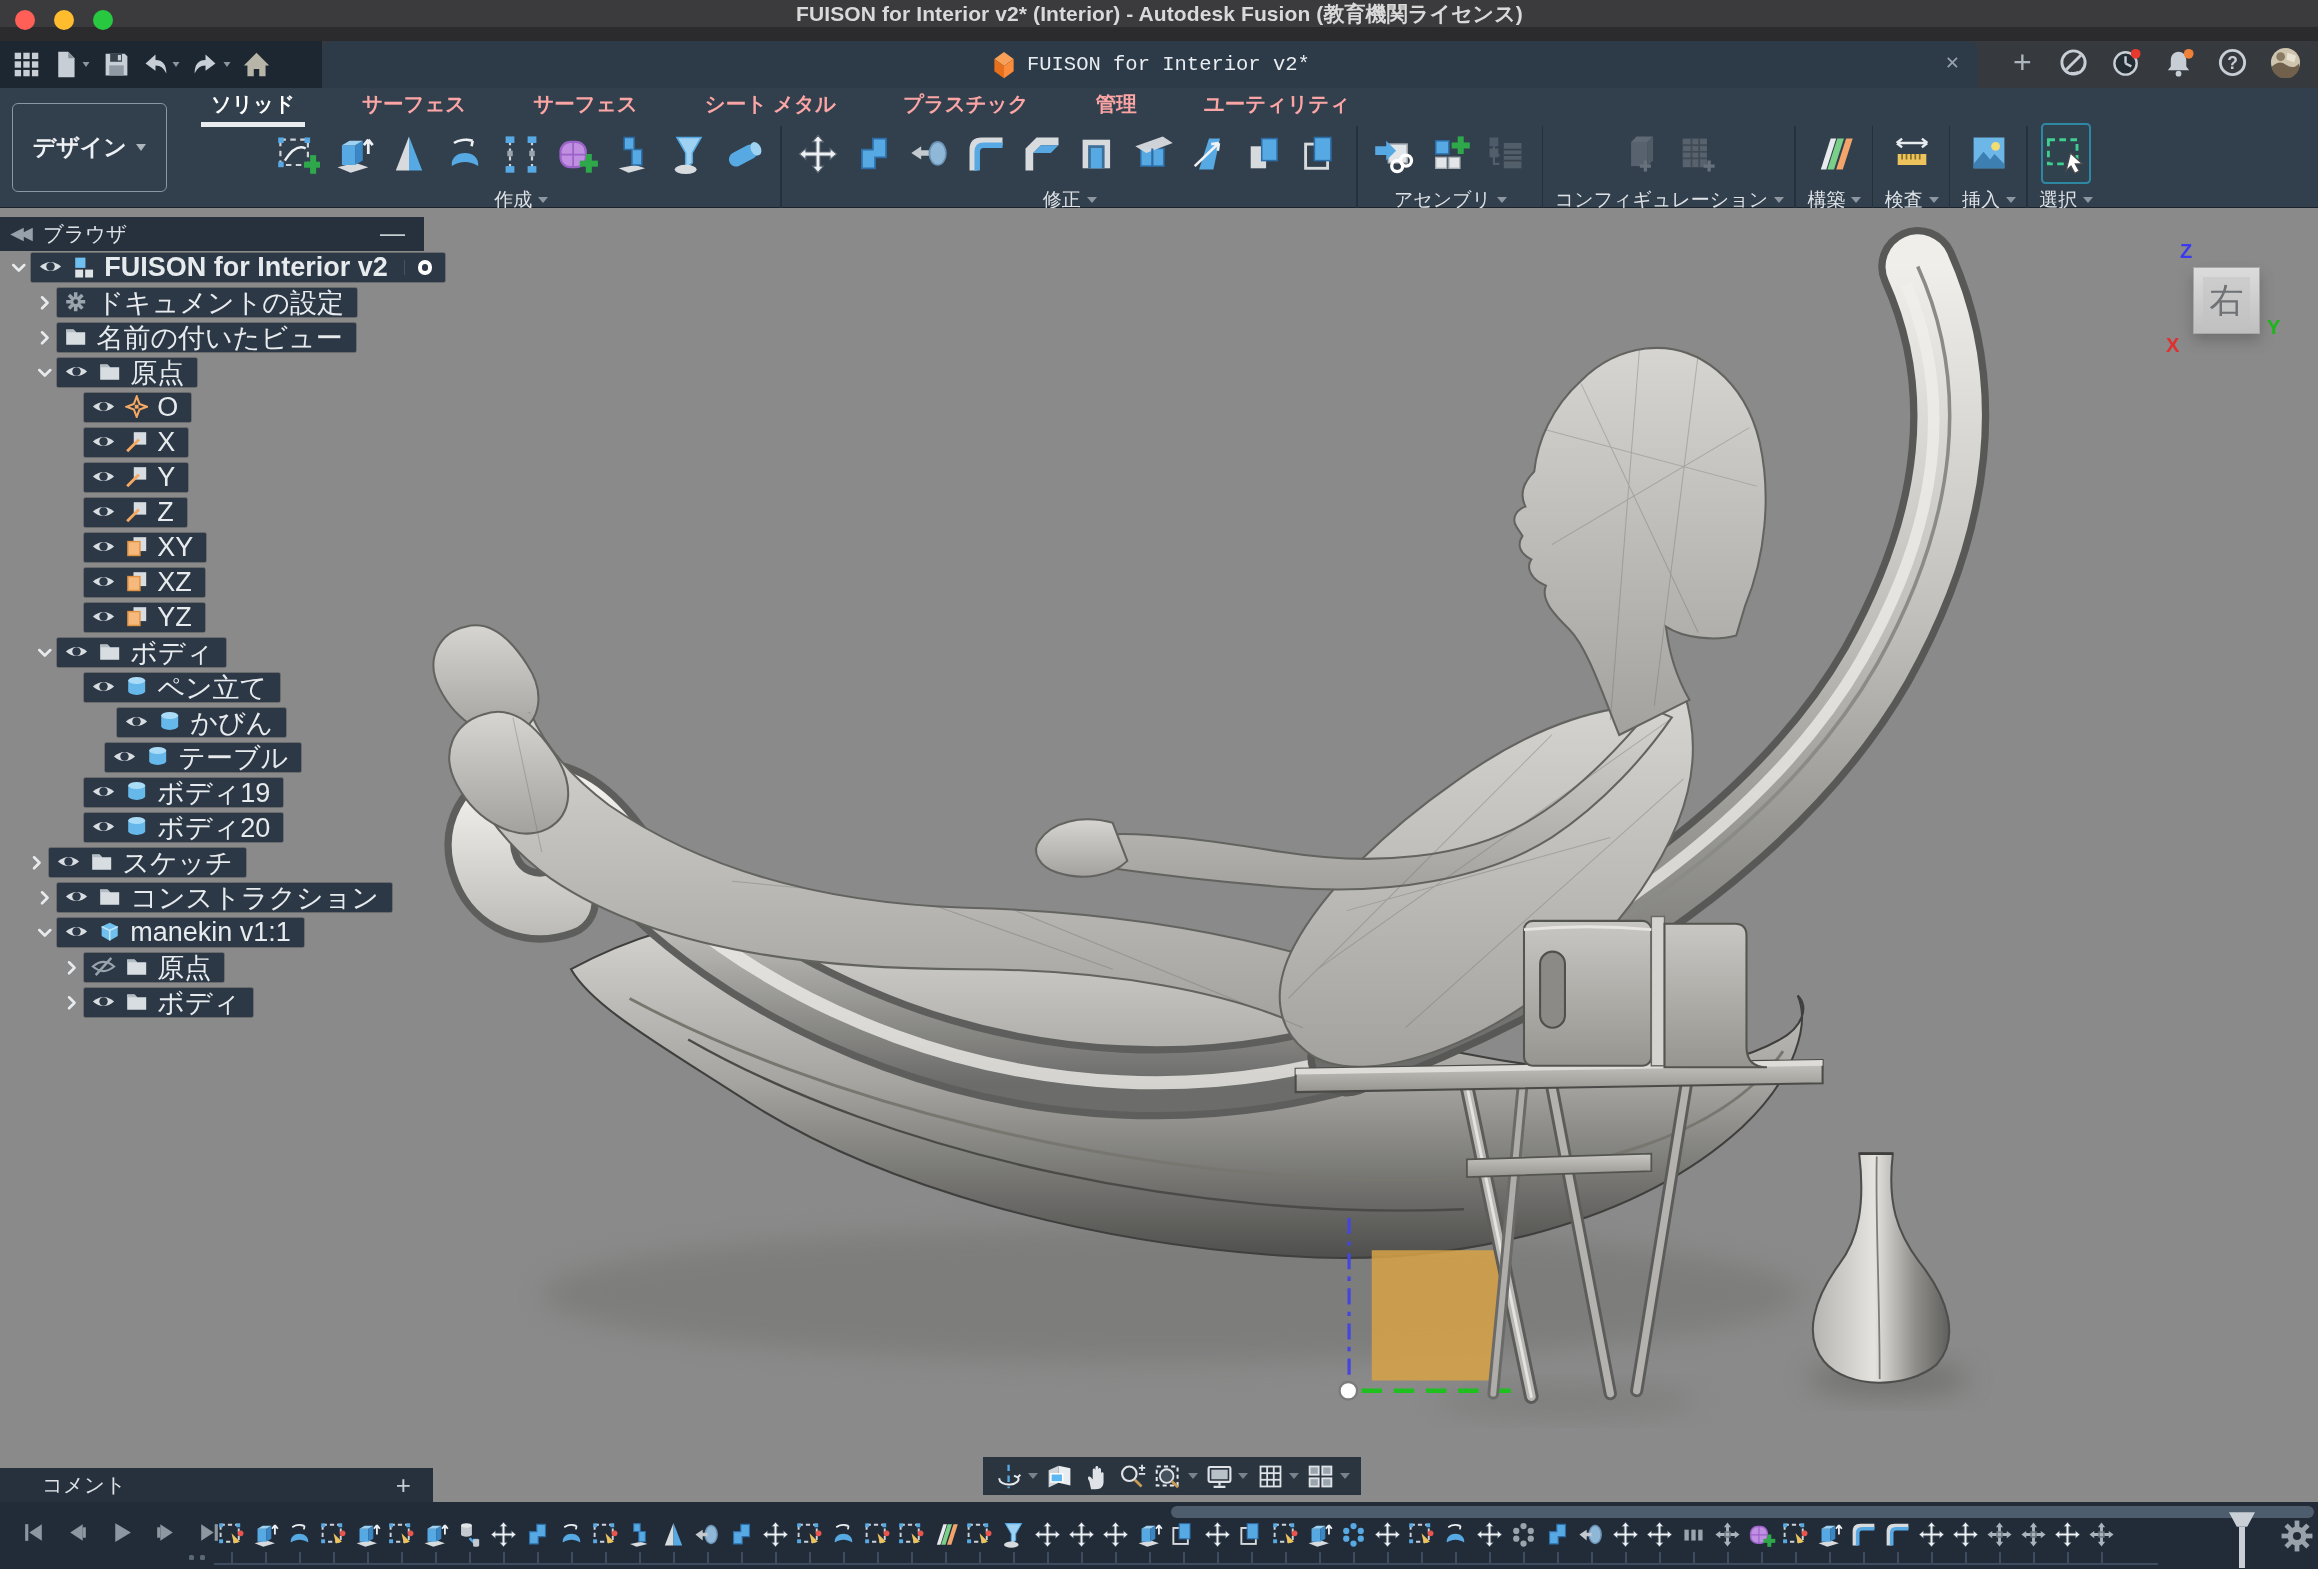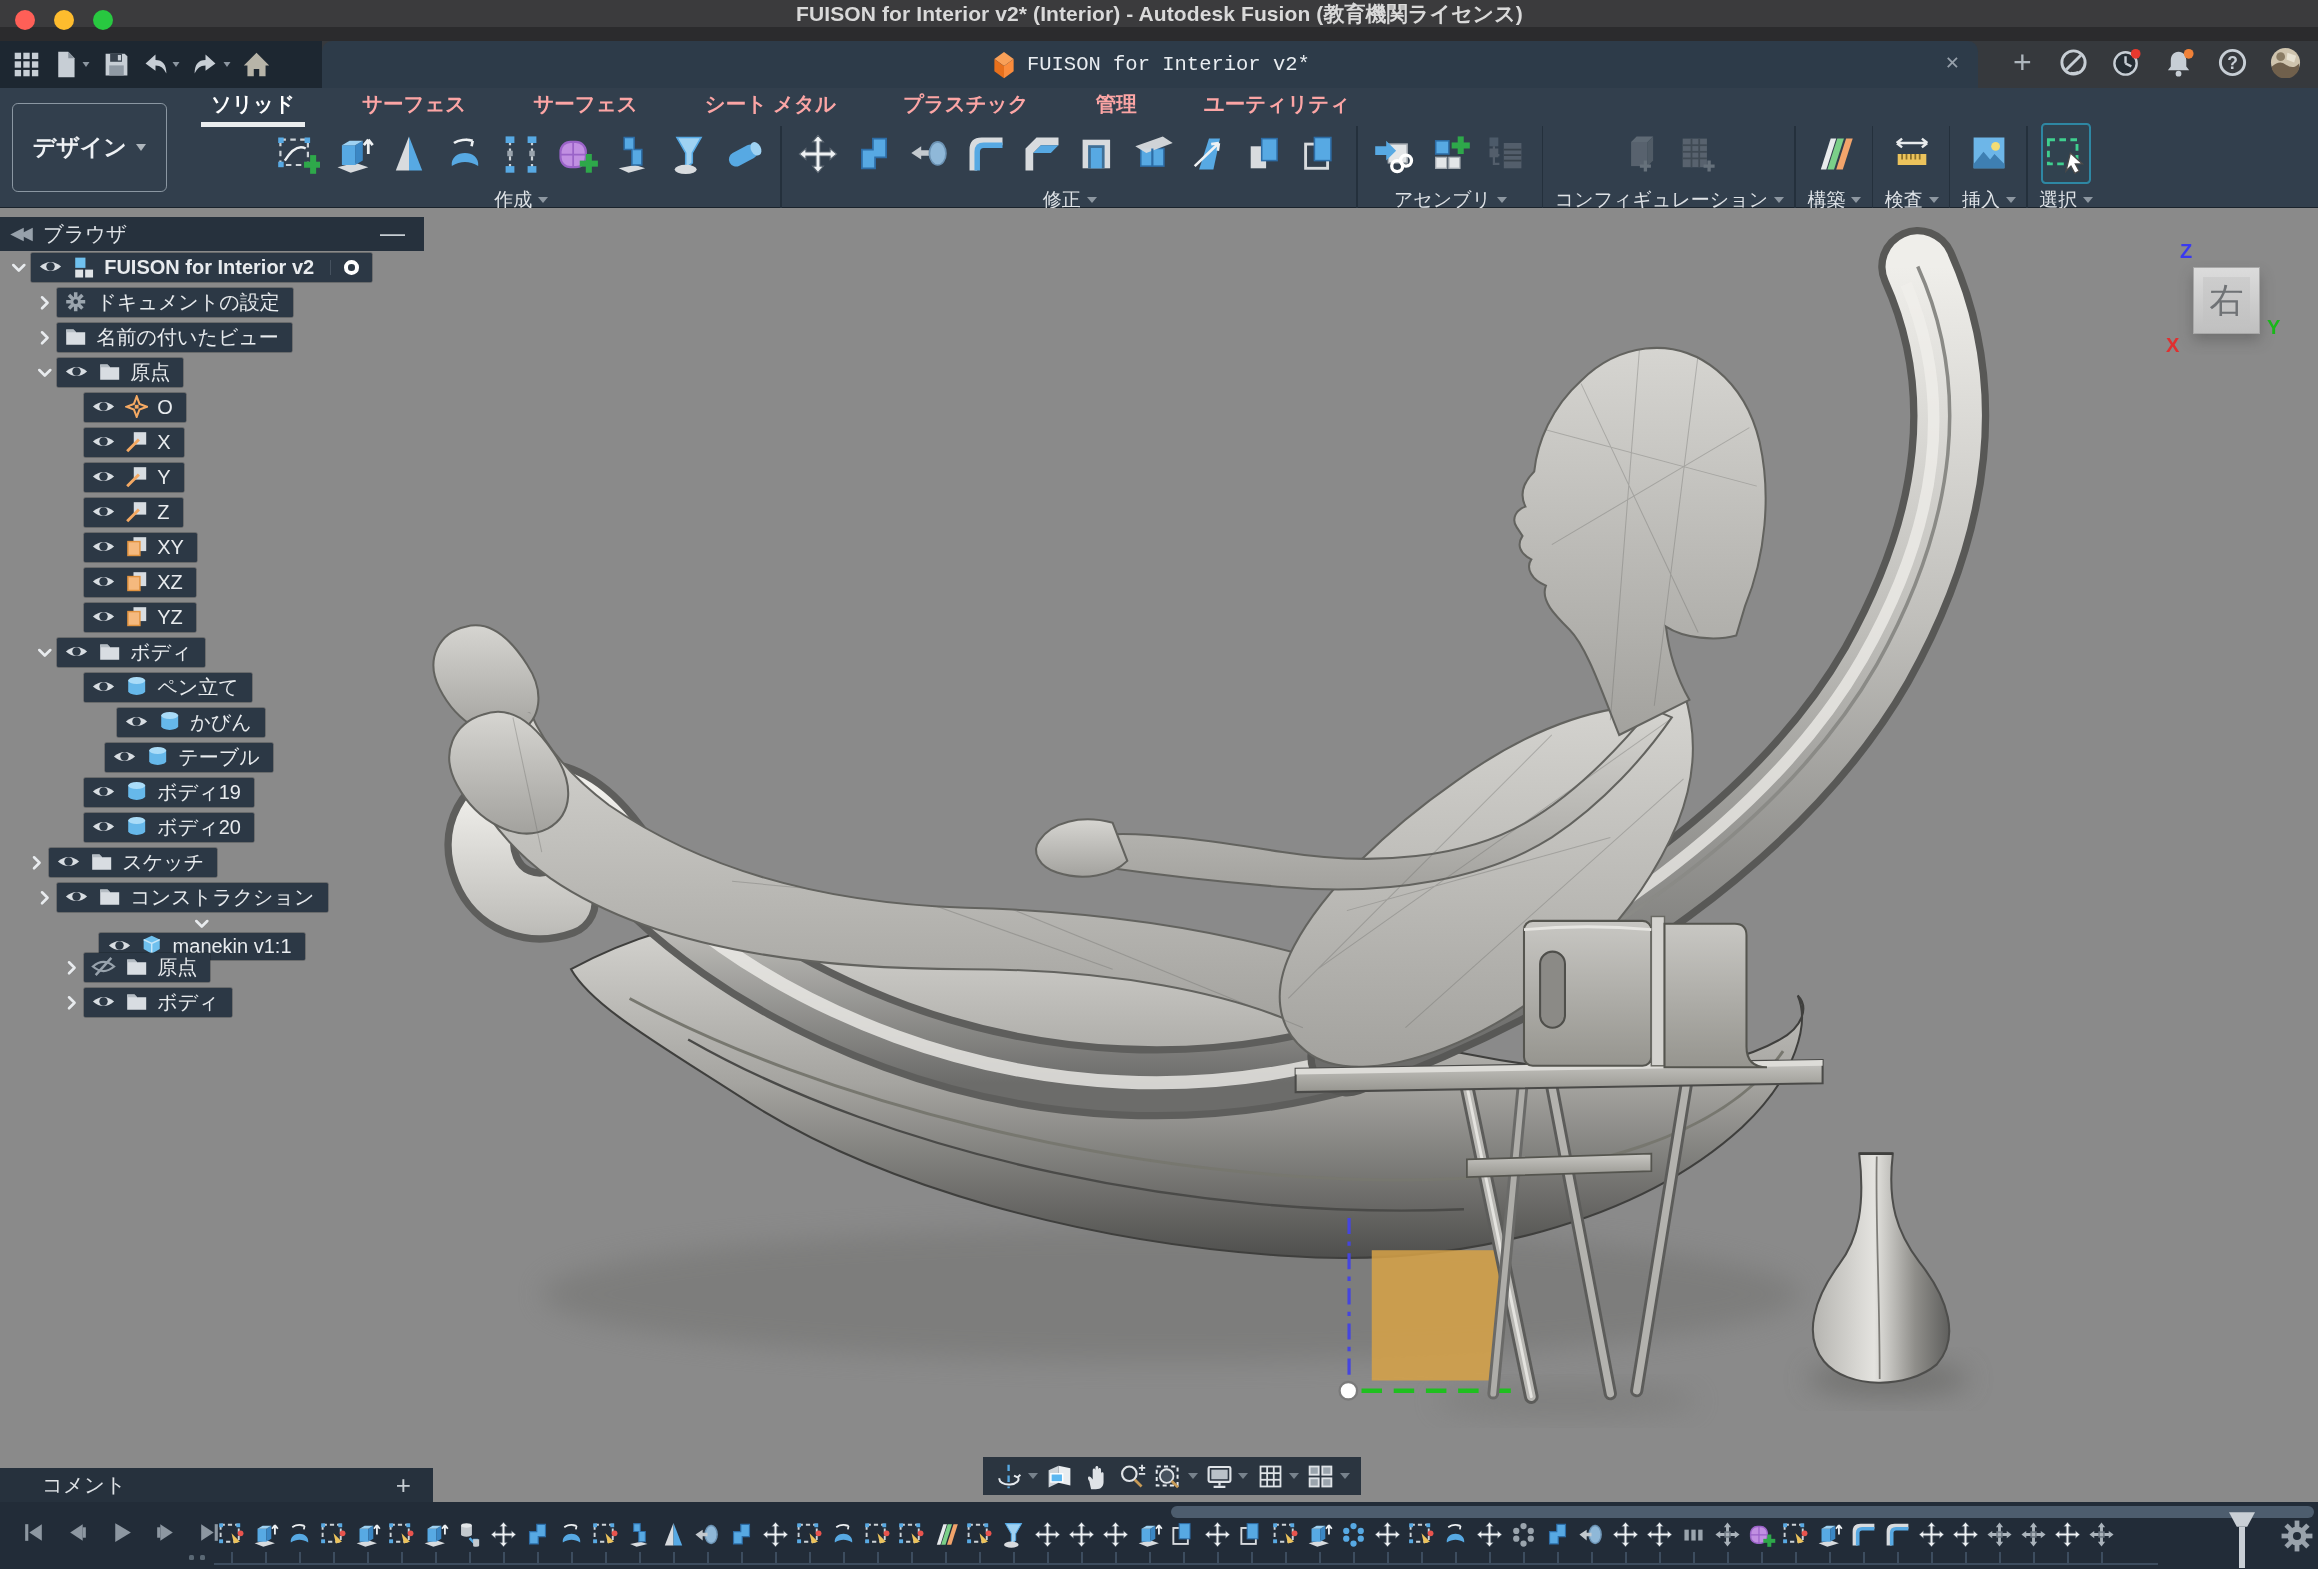--- a/index.html
+++ b/index.html
@@ -74,21 +74,21 @@
   .bpanel-header .hicon { color:#97a1ab; font-size:17.6px; margin:0 14.6px 0 10.2px; letter-spacing:-4.4px; }
   .bpanel-header .minus { margin-left:auto; margin-right:19px; color:#c6cdd3; font-size:25px; }
   .btree { position:absolute; left:0; top:42px; }
   .trow { height:35px; display:flex; align-items:center; }
   .texp { width:25px; display:flex; justify-content:center; }
   .texp svg { width:17.6px; height:17.6px; }
   .tchip { display:inline-flex; align-items:center; height:29px; background:#2c3845; border-radius:1.5px;
     padding:0 13px 0 7.3px; gap:8.8px; box-shadow:0 0 0 0.7px rgba(16,22,28,.35); }
   .tchip .beye svg { width:25px; height:25px; }
   .tchip .bicon svg { width:23.4px; height:23.4px; }
-  .tchip .tlabel { color:#e8ebee; font-size:20px; white-space:nowrap; }
+  .tchip .tlabel { color:#e8ebee; font-size:27px; white-space:nowrap; }
   .tchip .tlabel.bold { font-weight:700; }
   .tradio { margin-left:7.3px; padding-left:13px; border-left:0.7px solid #46525f; display:flex; align-items:center; }
   .tradio span { width:14.6px; height:14.6px; border:4.4px solid #ffffff; border-radius:50%; display:block; }
 
   
   .cpanel { position:absolute; left:0; top:1260px; width:433px; height:34px; background:#26313d;
     display:flex; align-items:center; color:#dfe3e7; font-size:20.5px; }
   .cpanel .ctitle { margin-left:42px; }
   .cpanel .cplus { margin-left:auto; margin-right:22px; color:#c6cdd3; font-size:26px; font-weight:300; }
 
@@ -1227,21 +1227,21 @@
           <span class="tchip">
             <span class="beye"><svg viewBox="0 0 34 34" width="25" height="25">
                 <use href="#b-eye"></use>
               </svg></span>
             <span class="bicon"><svg viewBox="0 0 32 32" width="23.4" height="23.4">
                 <use href="#b-folder"></use>
               </svg></span>
             <span class="tlabel">コンストラクション</span>
           </span>
         </div>
-        <div class="trow" style="padding-left: 32px; flex-direction: column;">
+        <div class="trow" style="padding-left: 32px;">
           <span class="texp">
             <svg viewBox="0 0 24 24" width="17.6" height="17.6">
               <use href="#b-expand-open"></use>
             </svg>
           </span>
           <span class="tchip">
             <span class="beye"><svg viewBox="0 0 34 34" width="25" height="25">
                 <use href="#b-eye"></use>
               </svg></span>
             <span class="bicon"><svg viewBox="0 0 32 32" width="23.4" height="23.4">

